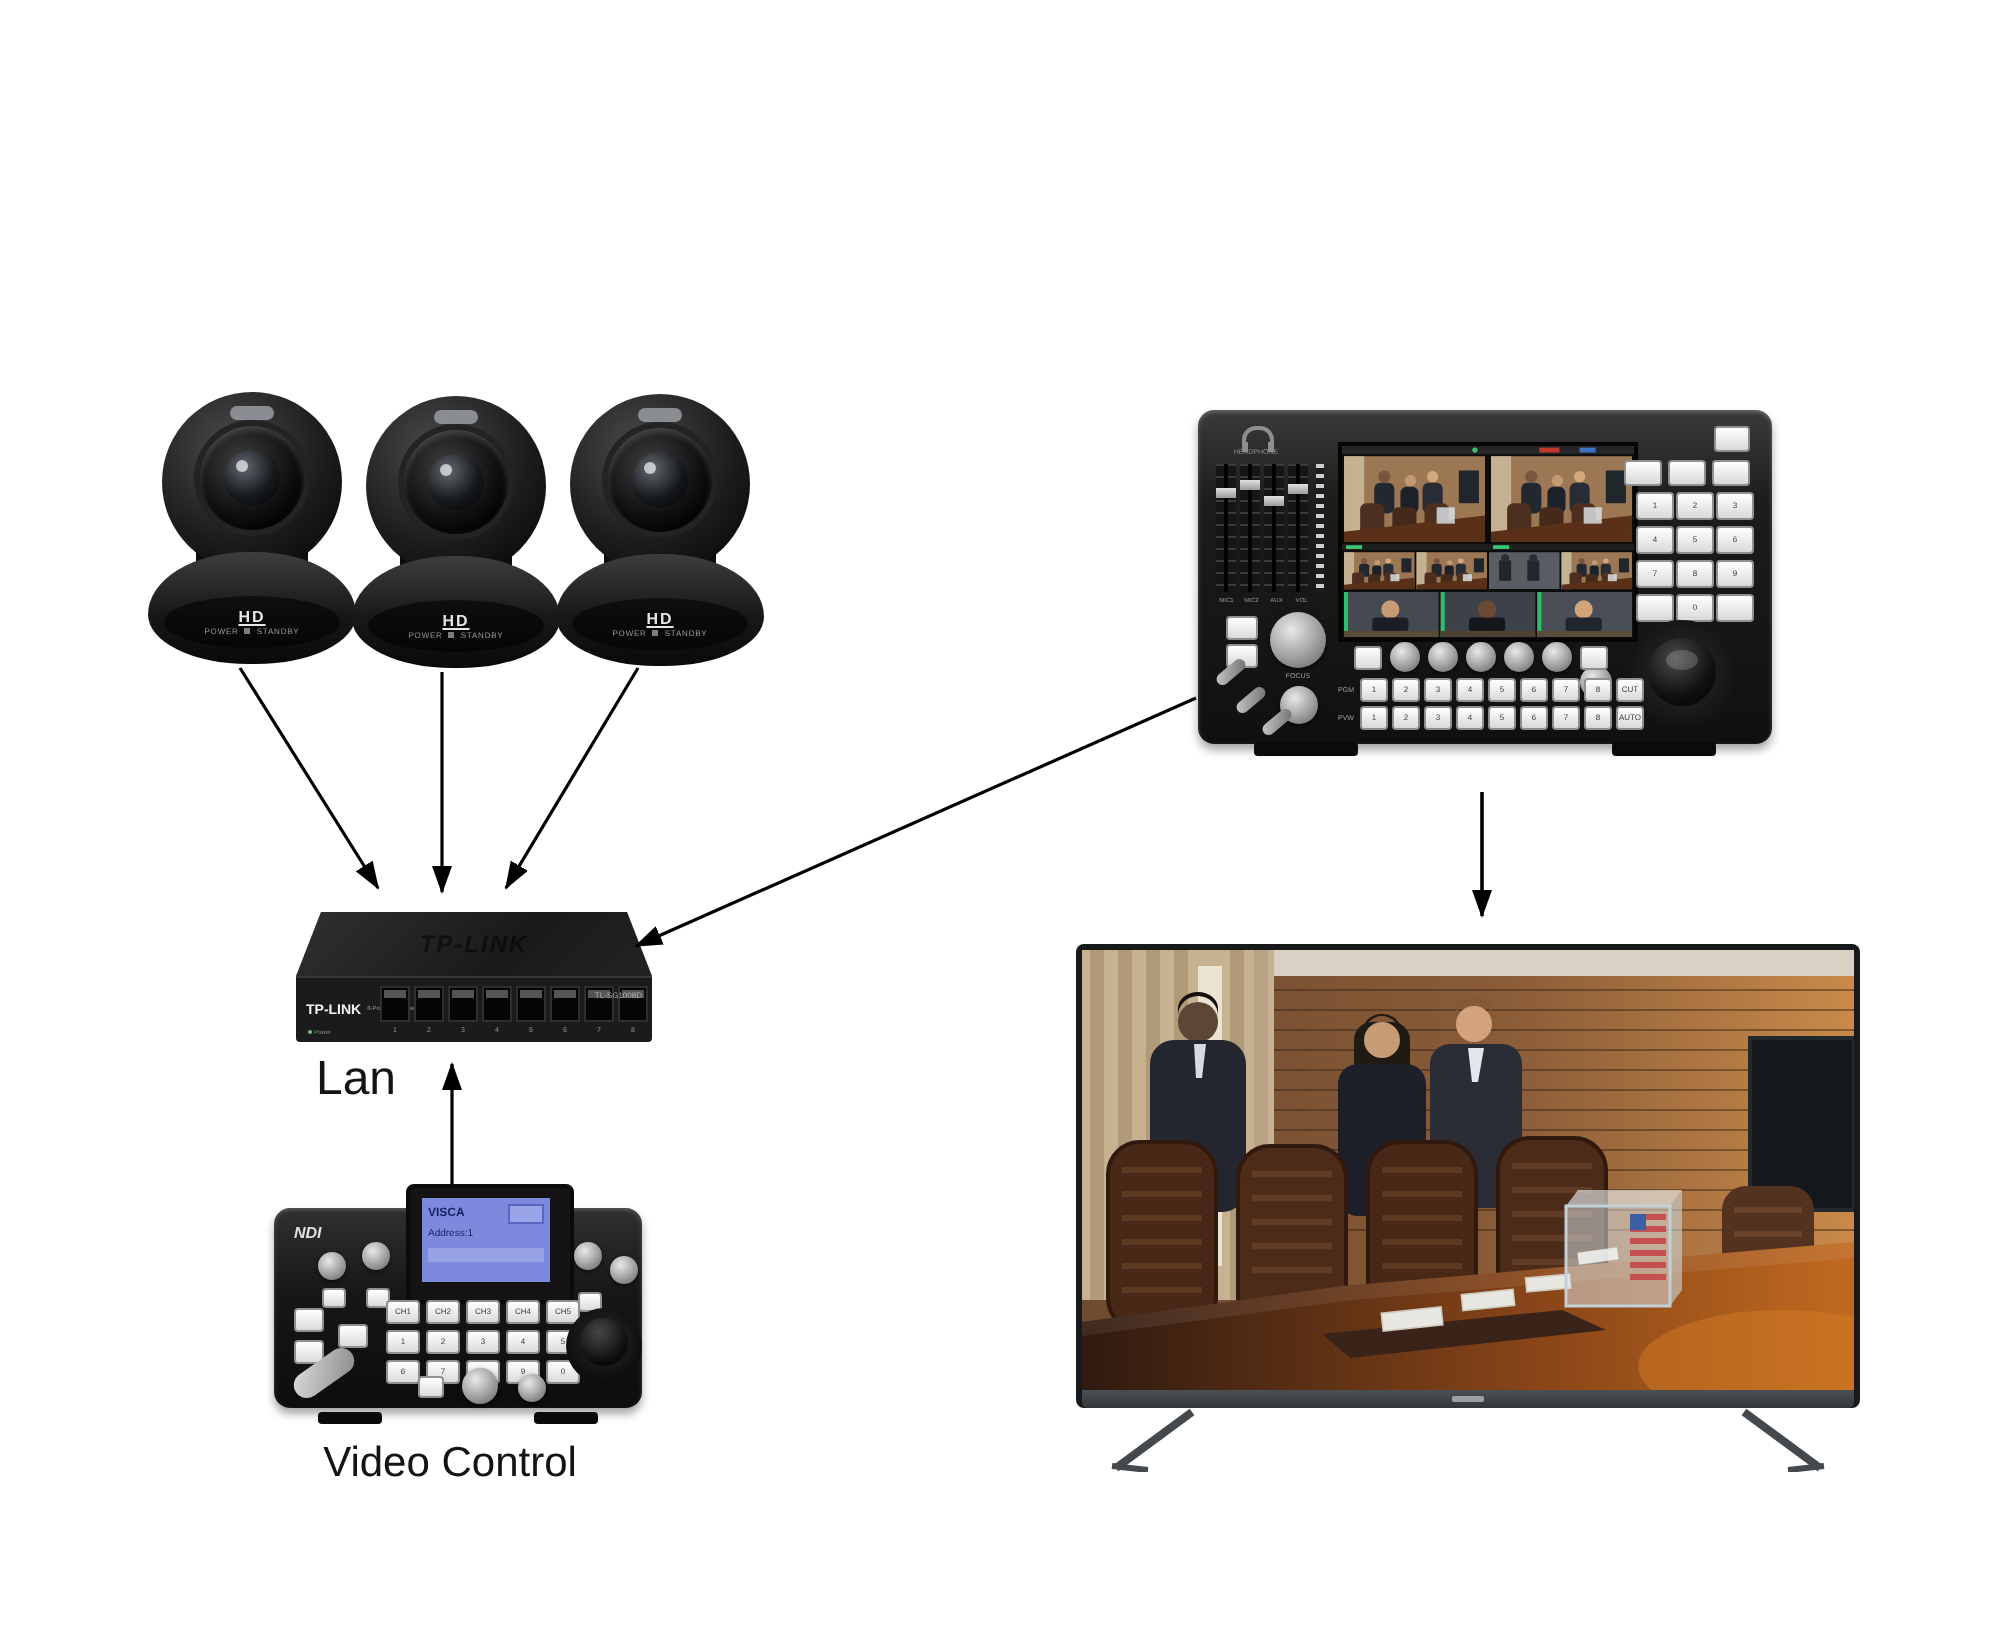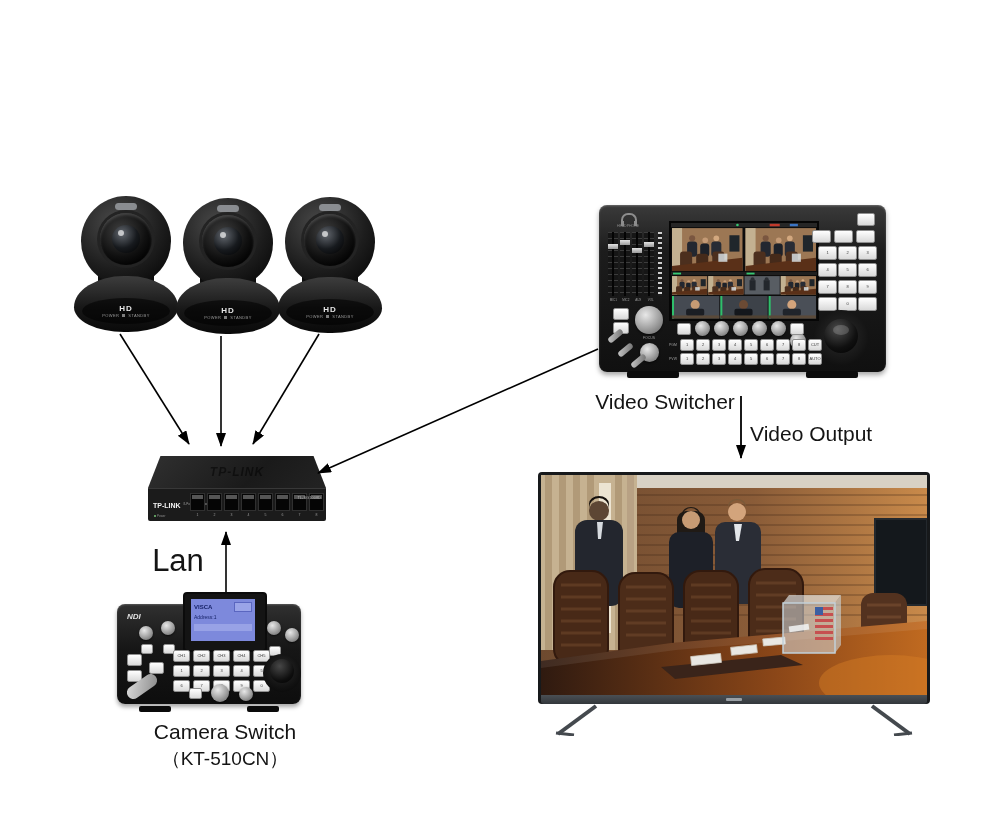--- a/index.html
+++ b/index.html
@@ -33,21 +33,21 @@
   .cam-lens-dot{position:absolute;left:6px;top:5px;width:6px;height:6px;border-radius:50%;
             background:rgba(255,255,255,.65);}
   .cam-neck{position:absolute;top:80px;left:24px;width:56px;height:16px;z-index:1;
             background:linear-gradient(#0a0a0a,#1e1e1e);}
   .cam-base{position:absolute;bottom:0;left:0;width:104px;height:56px;z-index:3;
             border-radius:50%/58% 58% 46% 46%;
             background:linear-gradient(180deg,#3d3d3d,#181818 55%,#090909);}
   .cam-band{position:absolute;bottom:8px;left:8px;right:8px;height:26px;border-radius:50%/50%;
             background:rgba(0,0,0,.55);display:flex;flex-direction:column;align-items:center;
             justify-content:center;gap:1px;}
-  .cam-hd{color:#e6e6e6;font-size:8px;font-weight:bold;letter-spacing:1px;line-height:1;}
+  .cam-hd{color:#e6e6e6;font-size:8px;font-weight:bold;letter-spacing:1px;line-height:1;text-decoration:underline;}
   .cam-ind{display:flex;align-items:center;gap:3px;color:#9a9a9a;font-size:4px;letter-spacing:.4px;line-height:1;}
   .cam-ind .sq{display:inline-block;width:3px;height:3px;background:#7d7d7d;}
 
   
   .vswitcher{position:absolute;left:599px;top:205px;width:287px;height:173px;z-index:2;}
   .vs-body{position:absolute;left:0;top:0;width:287px;height:167px;border-radius:8px;
            background:linear-gradient(180deg,#3a3a3a,#1c1c1c 28%,#101010);
            box-shadow:inset 0 1px 2px rgba(255,255,255,.25),0 3px 5px rgba(0,0,0,.35);}
   .vs-foot{position:absolute;bottom:0;width:52px;height:7px;background:#0b0b0b;border-radius:2px;}
   .vs-screen{position:absolute;left:70px;top:16px;width:146px;height:96px;border:2px solid #060606;
@@ -116,21 +116,21 @@
   .ls-power{position:absolute;left:6px;bottom:3px;color:#8a8a8a;font-size:3px;}
   .ls-power::before{content:"";display:inline-block;width:2px;height:2px;background:#76c576;border-radius:50%;margin-right:1px;}
   .ls-ports{position:absolute;left:42px;top:4px;display:flex;gap:2px;}
   .ls-port{width:13px;height:16px;background:#050505;border:1px solid #2f2f2f;position:relative;}
   .ls-port::before{content:"";position:absolute;left:1px;top:1px;right:1px;height:4px;background:#555;}
   .ls-portnums{position:absolute;left:42px;top:24px;display:flex;gap:2px;}
   .ls-portnums .pnum{width:15px;text-align:center;color:#9a9a9a;font-size:3.5px;}
   .ls-model{position:absolute;right:5px;top:6px;color:#b5b5b5;font-size:4px;}
 
   
-  .ccontrol{position:absolute;left:117px;top:592px;width:184px;height:120px;z-index:2;}
+  .ccontrol{position:absolute;left:137px;top:592px;width:184px;height:120px;z-index:2;}
   .cc-body{position:absolute;left:0;top:12px;width:184px;height:100px;border-radius:8px;
            background:linear-gradient(180deg,#303030,#161616 45%,#0d0d0d);
            box-shadow:inset 0 1px 2px rgba(255,255,255,.2),0 3px 4px rgba(0,0,0,.35);}
   .cc-foot{position:absolute;bottom:0;width:32px;height:6px;background:#0a0a0a;border-radius:2px;}
   .cc-lcd{position:absolute;left:66px;top:0;width:80px;height:56px;background:#141414;
           border:2px solid #0b0b0b;border-radius:4px;z-index:3;}
   .cc-lcd-screen{position:absolute;left:6px;top:5px;width:64px;height:42px;background:#7d89dc;
           padding:3px;box-sizing:border-box;color:#172368;}
   .cc-lcd-r1{display:flex;justify-content:space-between;align-items:center;}
   .cc-lcd-l1{font-size:6px;font-weight:bold;}
@@ -397,22 +397,20 @@
             <span class="vs-key">7</span>
             <span class="vs-key">8</span>
           </span>
         <span class="vs-key">AUTO</span>
       </div>
     </div>
     <div class="vs-foot" style="left:28px;"></div>
     <div class="vs-foot" style="right:28px;"></div>
   </div>
 
-  <div class="dlabel" style="left:565px;top:389px;width:200px;">Video Switcher</div>
-  <div class="dlabel" style="left:750px;top:421px;width:140px;text-align:left;">Video Output</div>
 
   <div class="lswitch">
     <div class="ls-top">
       <span>TP-LINK</span>
     </div>
     <div class="ls-front">
       <span class="ls-brand">TP-LINK</span>
       <span class="ls-desc">8-Port Gigabit Switch</span>
       <span class="ls-power">Power</span>
       <div class="ls-ports">
@@ -431,21 +429,21 @@
           <span class="pnum">3</span>
           <span class="pnum">4</span>
           <span class="pnum">5</span>
           <span class="pnum">6</span>
           <span class="pnum">7</span>
           <span class="pnum">8</span>
         </div>
       <span class="ls-model">TL-SG1008D</span>
     </div>
   </div>
-  <div class="dlabel" style="left:138px;top:542px;width:80px;font-size:31px;">Lan</div>
+  <div class="dlabel" style="left:138px;top:525px;width:80px;font-size:24px;">Lan</div>
 
   <div class="ccontrol">
     <div class="cc-body"></div>
     <div class="cc-brand">NDI</div>
     <div class="cc-lcd">
       <div class="cc-lcd-screen">
         <div class="cc-lcd-r1">
           <span class="cc-lcd-l1">VISCA</span>
           <span class="cc-lcd-cell"></span>
         </div>
@@ -501,22 +499,21 @@
     <div class="cc-knob" style="left:94px;top:92px;z-index:4;">
         <span class="knob" style="width:18px;height:18px;"></span>
       </div>
     <div class="cc-knob" style="left:122px;top:95px;z-index:4;">
         <span class="knob"></span>
       </div>
     <span class="cc-key" style="position:absolute;left:72px;top:96px;width:11px;height:9px;z-index:4;"></span>
     <div class="cc-foot" style="left:22px;"></div>
     <div class="cc-foot" style="right:22px;"></div>
   </div>
-  <div class="dlabel" style="left:125px;top:719px;width:200px;">Camera Switch</div>
-  <div class="dlabel small" style="left:125px;top:747px;width:200px;">（KT-510CN）</div>
+  <div class="dlabel" style="left:125px;top:719px;width:200px;">Video Control</div>
 
   <div class="tv">
     <div class="tv-bezel">
       <svg class="tv-screen" viewBox="0 0 386 220" preserveAspectRatio="none">
         <defs>
           <linearGradient id="wood" x1="0" y1="0" x2="1" y2="0">
             <stop offset="0" stop-color="#6e4a2f"></stop>
             <stop offset="0.55" stop-color="#8a5c38"></stop>
             <stop offset="1" stop-color="#c98a4a"></stop>
           </linearGradient>

